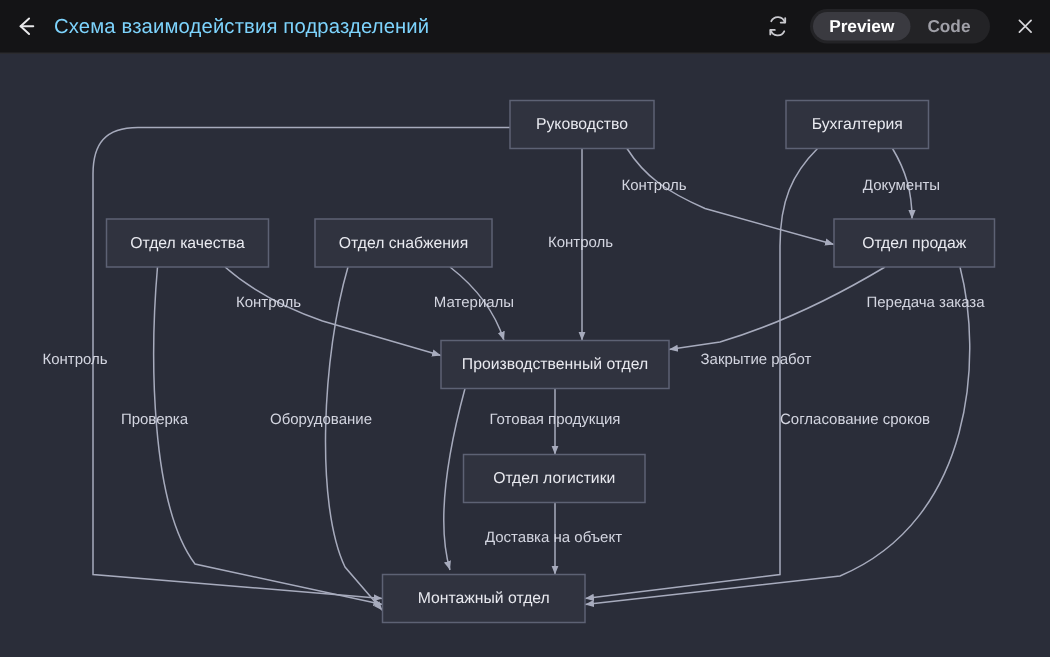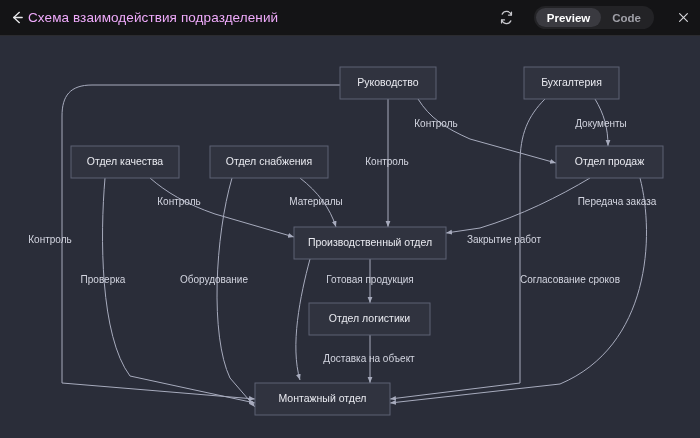--- a/index.html
+++ b/index.html
@@ -38,32 +38,33 @@
     width: 22px; height: 22px;
     display: flex; align-items: center; justify-content: center;
     color: #e8e8ea;
     font-size: 15px;
     line-height: 1;
     border-radius: 5px;
     cursor: pointer;
     flex: 0 0 auto;
   }
   .title {
-    color: #f0abfc;
+    margin-left: 8px;
+    color: #7dd3fc;
     font-size: 13.5px;
     letter-spacing: 0.1px;
     white-space: nowrap;
     overflow: hidden;
     text-overflow: ellipsis;
     flex: 1 1 auto;
   }
   .header-right {
     display: flex;
     align-items: center;
-    gap: 16px;
+    gap: 10px;
     flex: 0 0 auto;
   }
   .icon-btn {
     width: 22px; height: 22px;
     display: flex; align-items: center; justify-content: center;
     color: #c9c9ce;
     border-radius: 5px;
     cursor: pointer;
   }
   .segmented {

